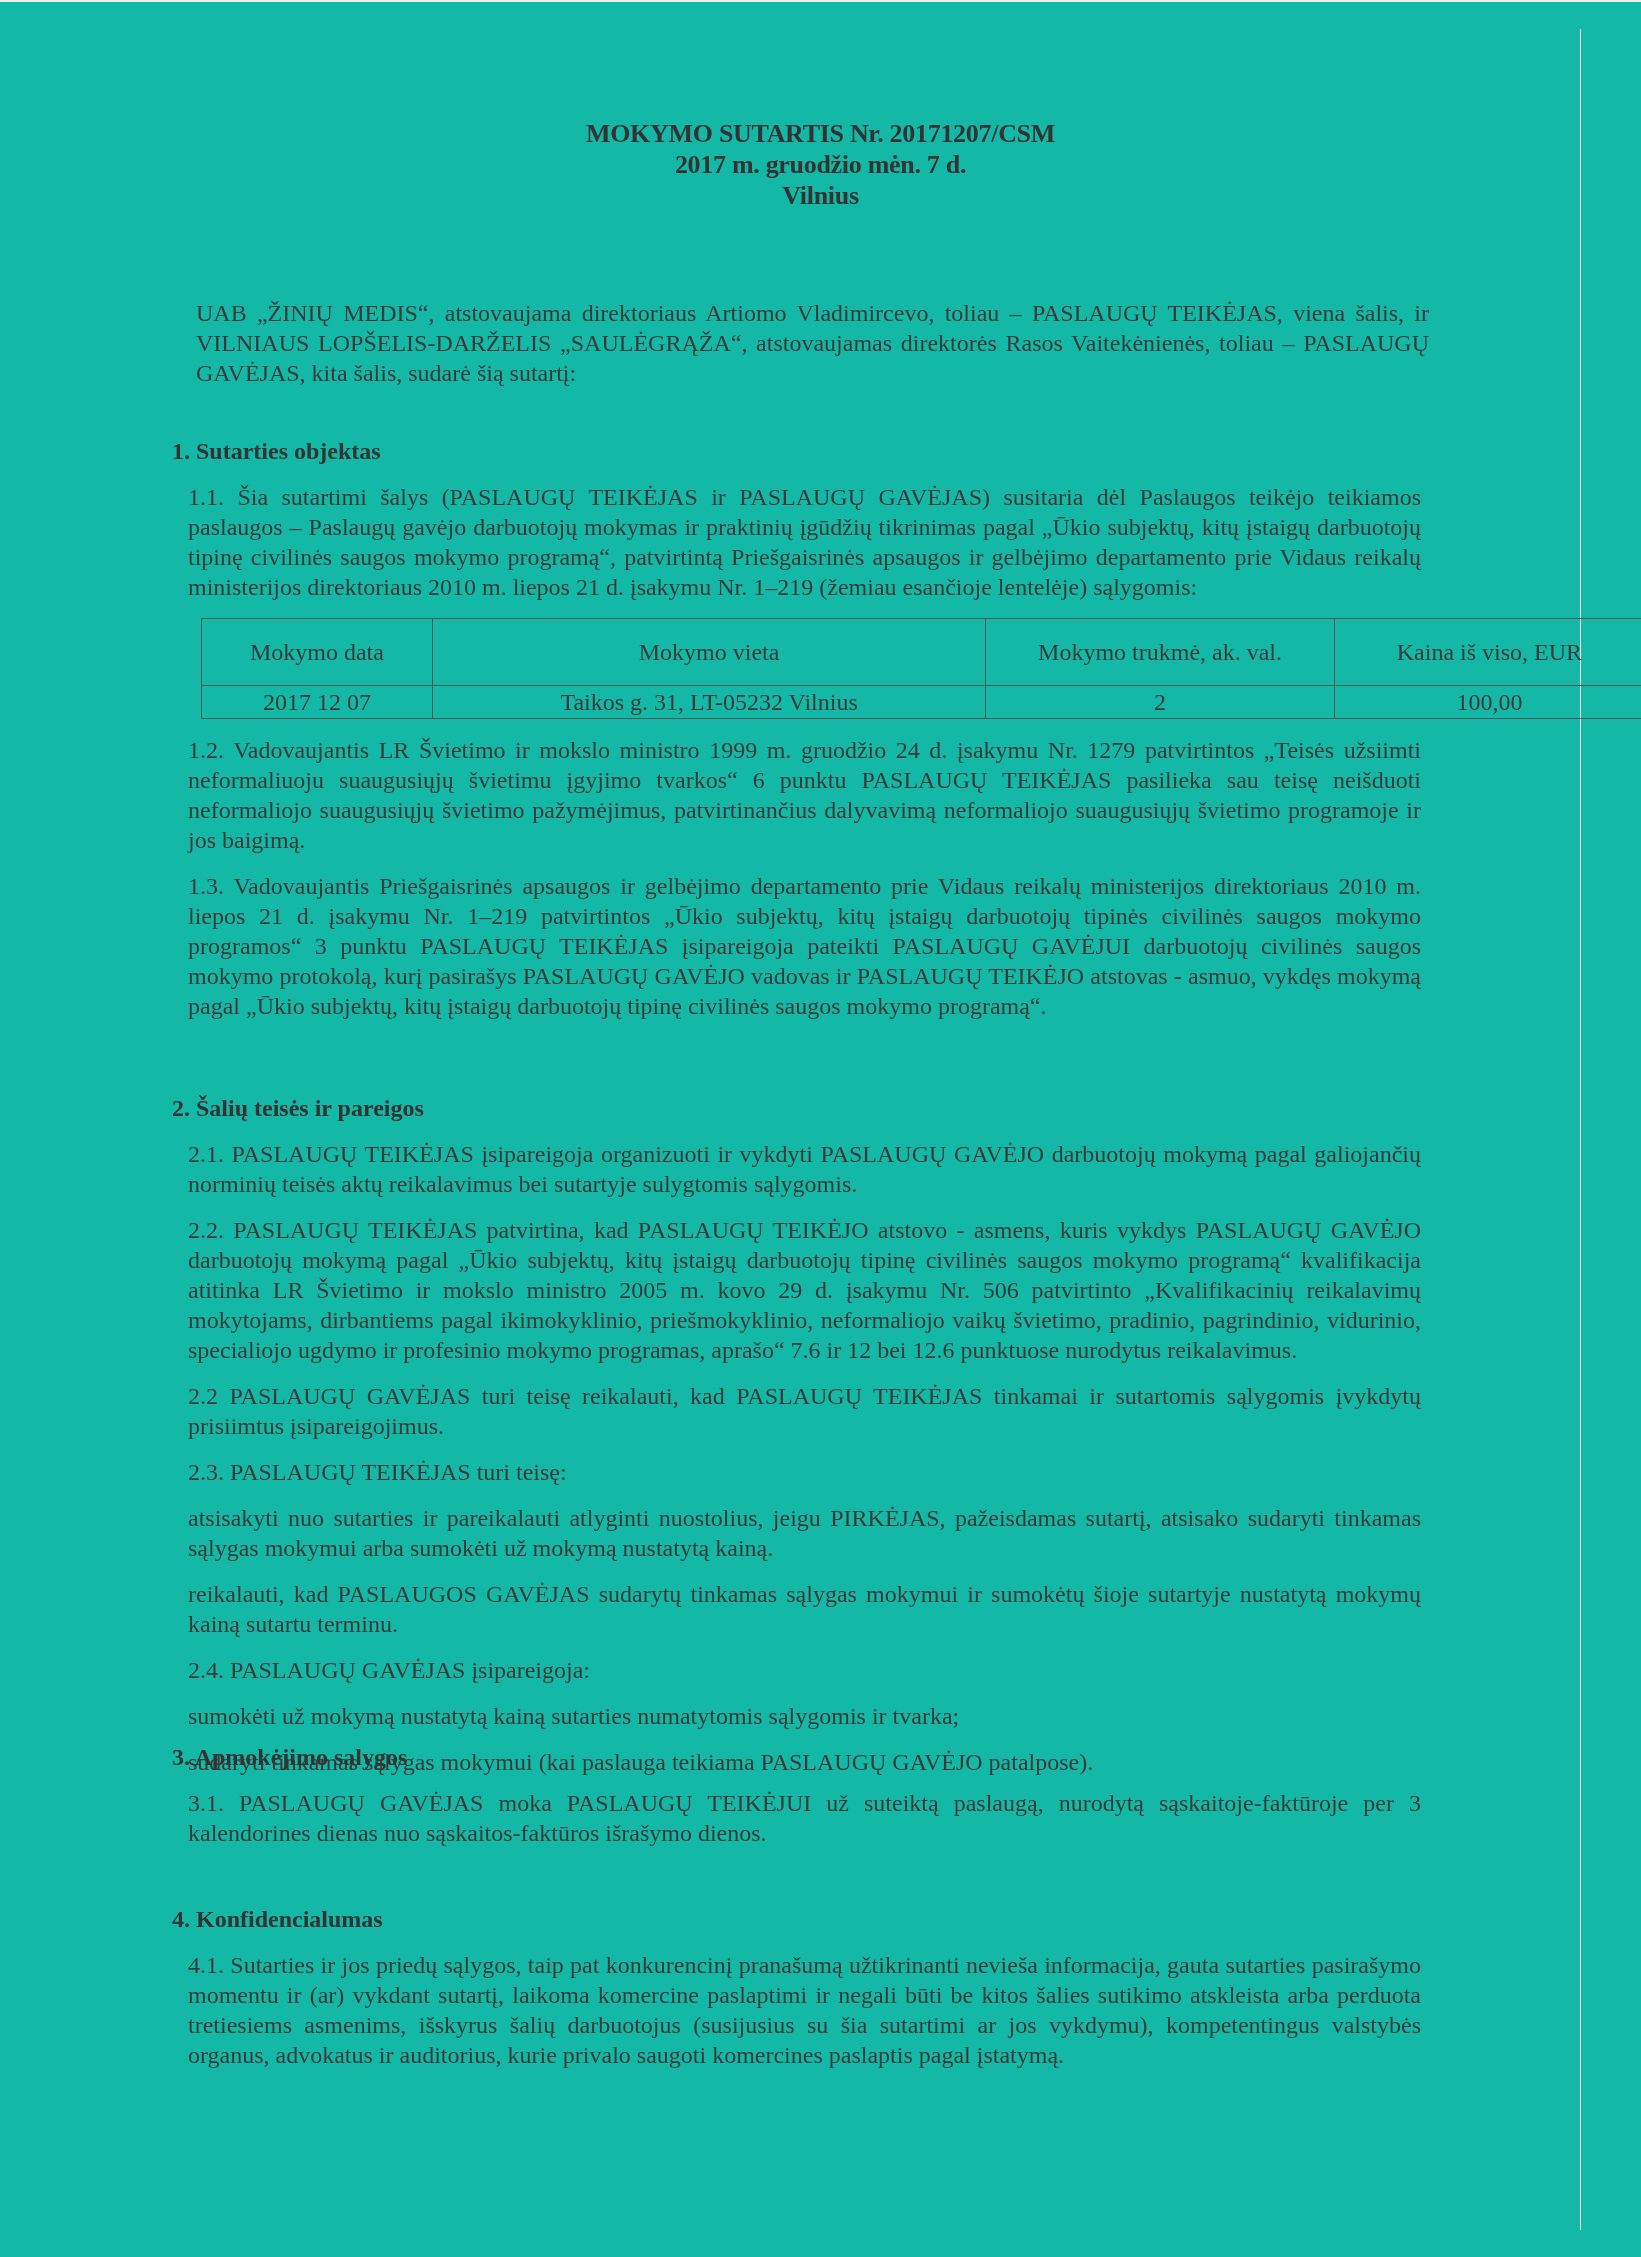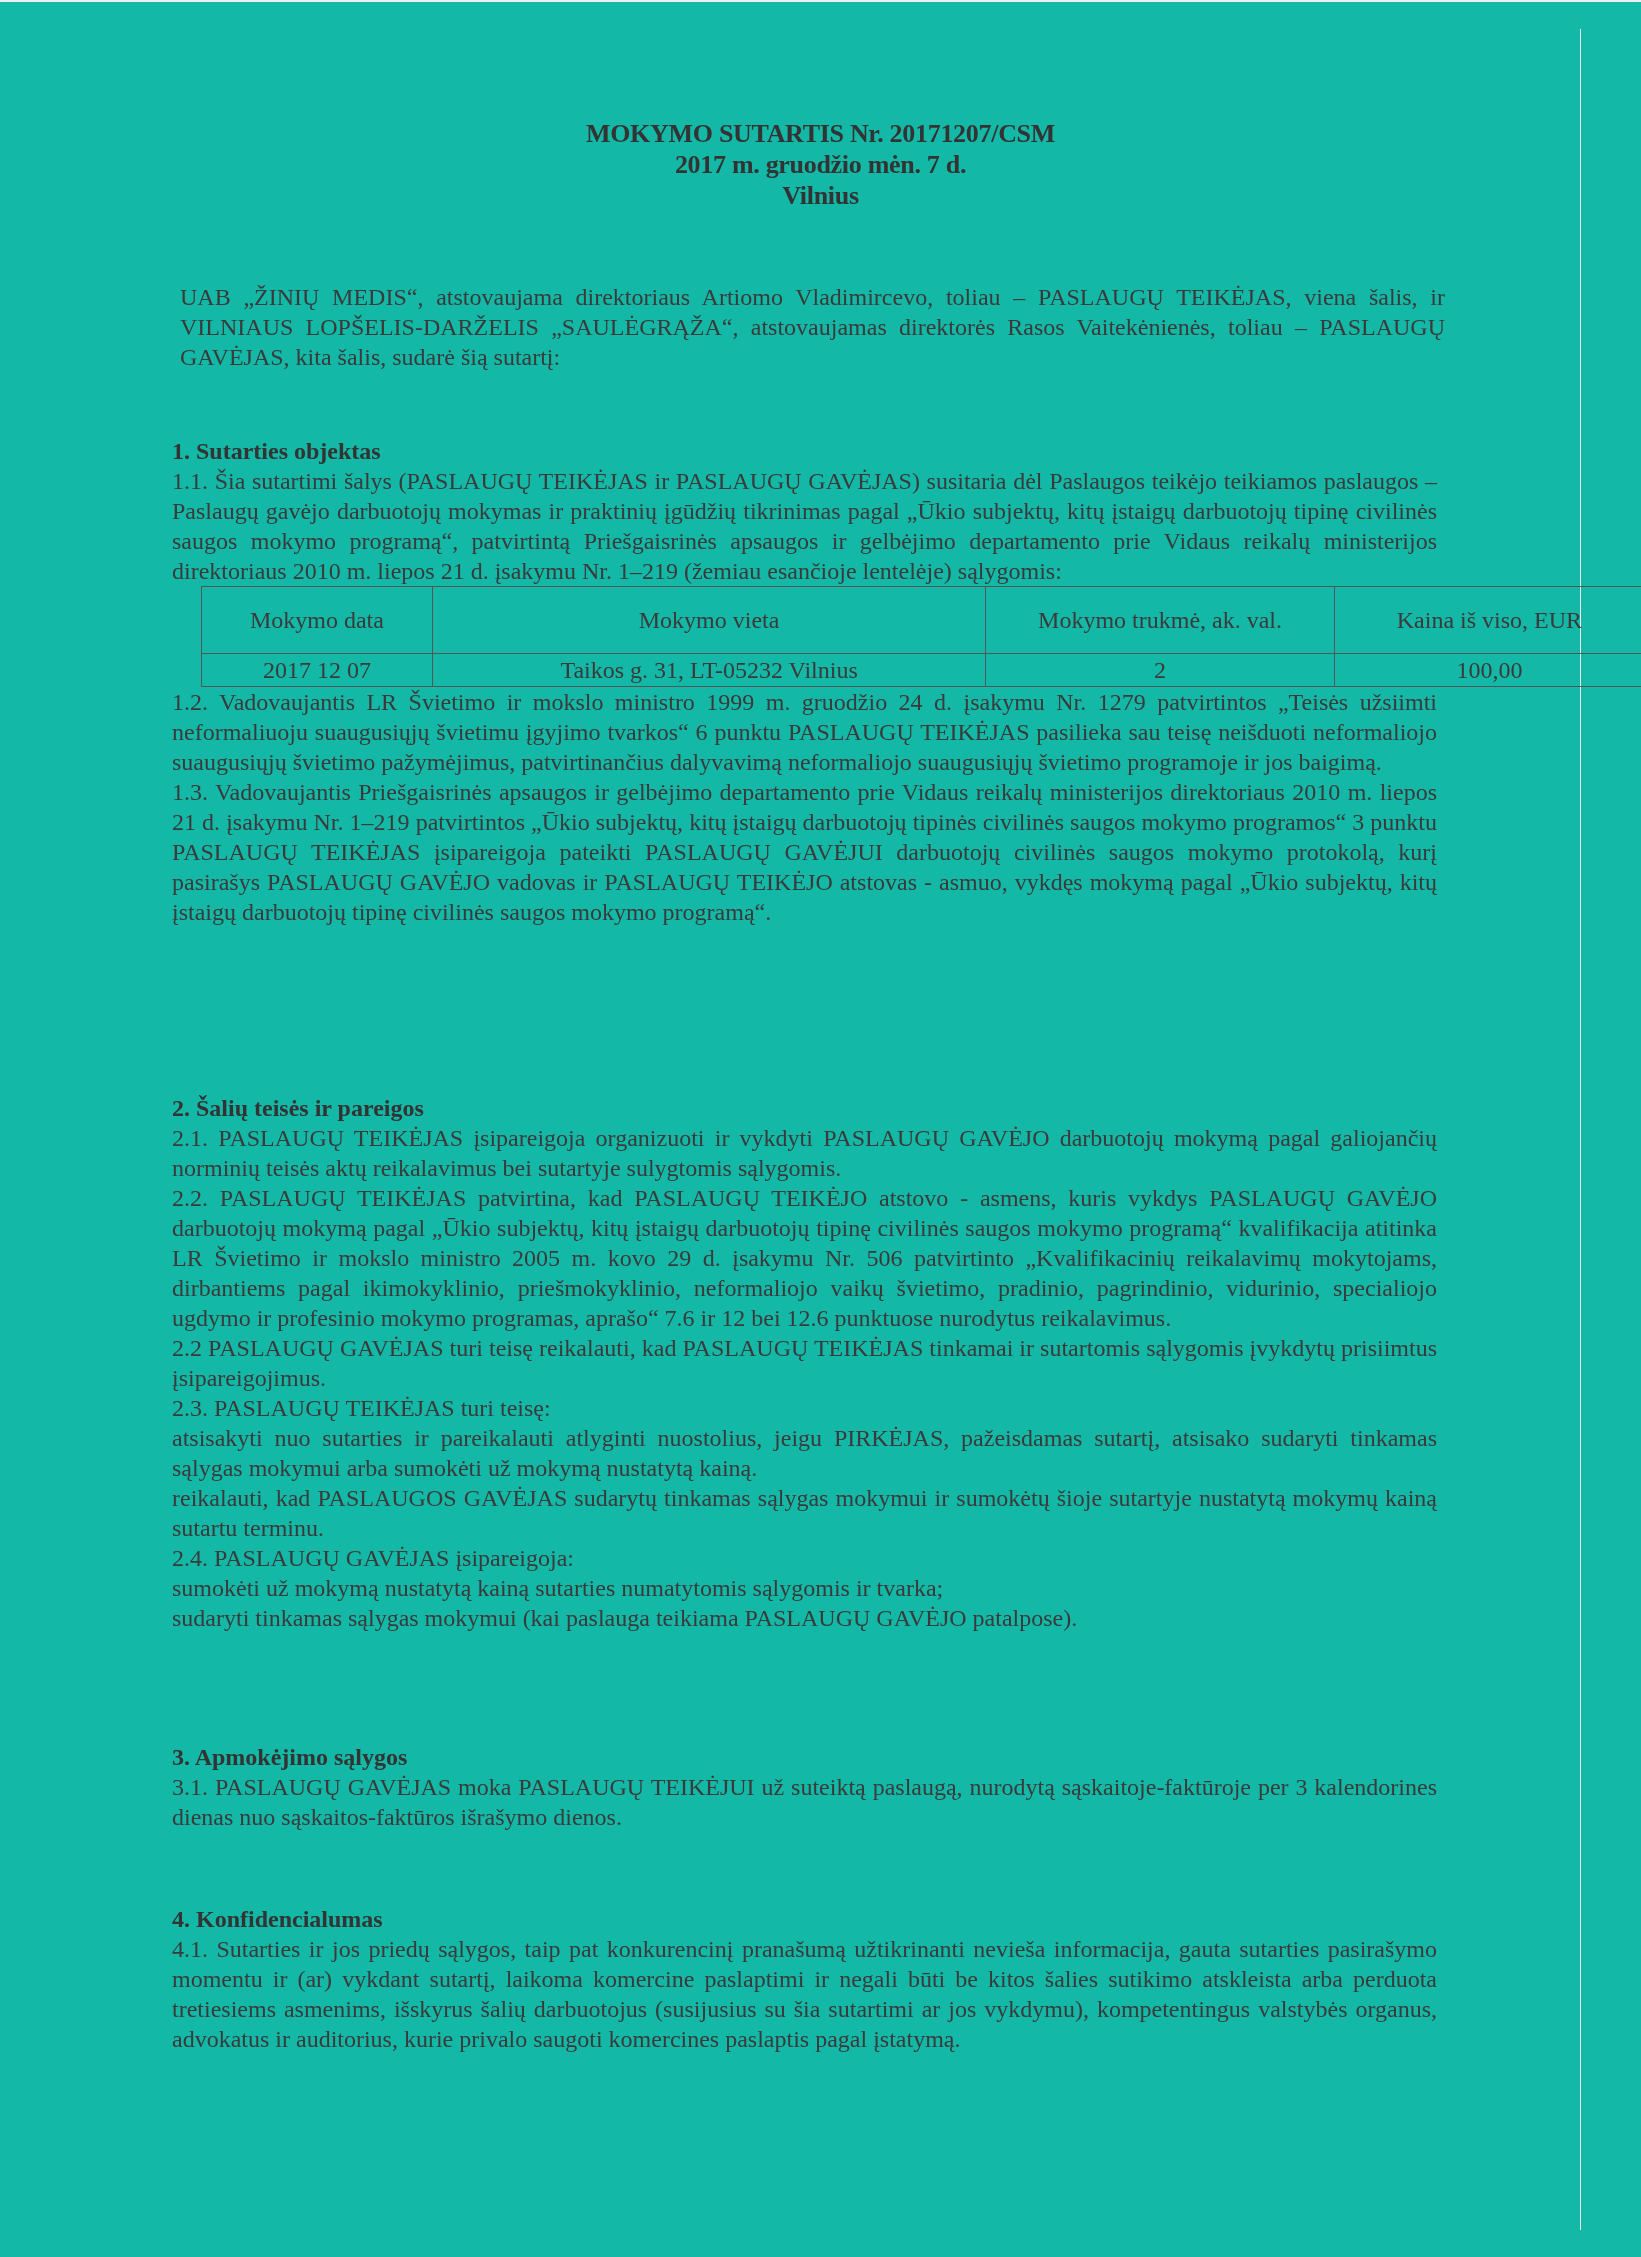--- a/index.html
+++ b/index.html
@@ -52,21 +52,21 @@
     width: 1265px;
     font-size: 24px;
     line-height: 30px;
     color: #3a3a3a;
     text-align: justify;
   }
   .intro {
     top: 282px;
     left: 180px;
   }
-  .para { margin: 0; }
+  .para { margin: 16px; }
   .section-title {
     font-weight: bold;
     margin: 0;
     color: #333;
   }
   .s1 { top: 436px; }
   table.train {
     border-collapse: collapse;
     margin-left: 29px;
     width: 1444px;

